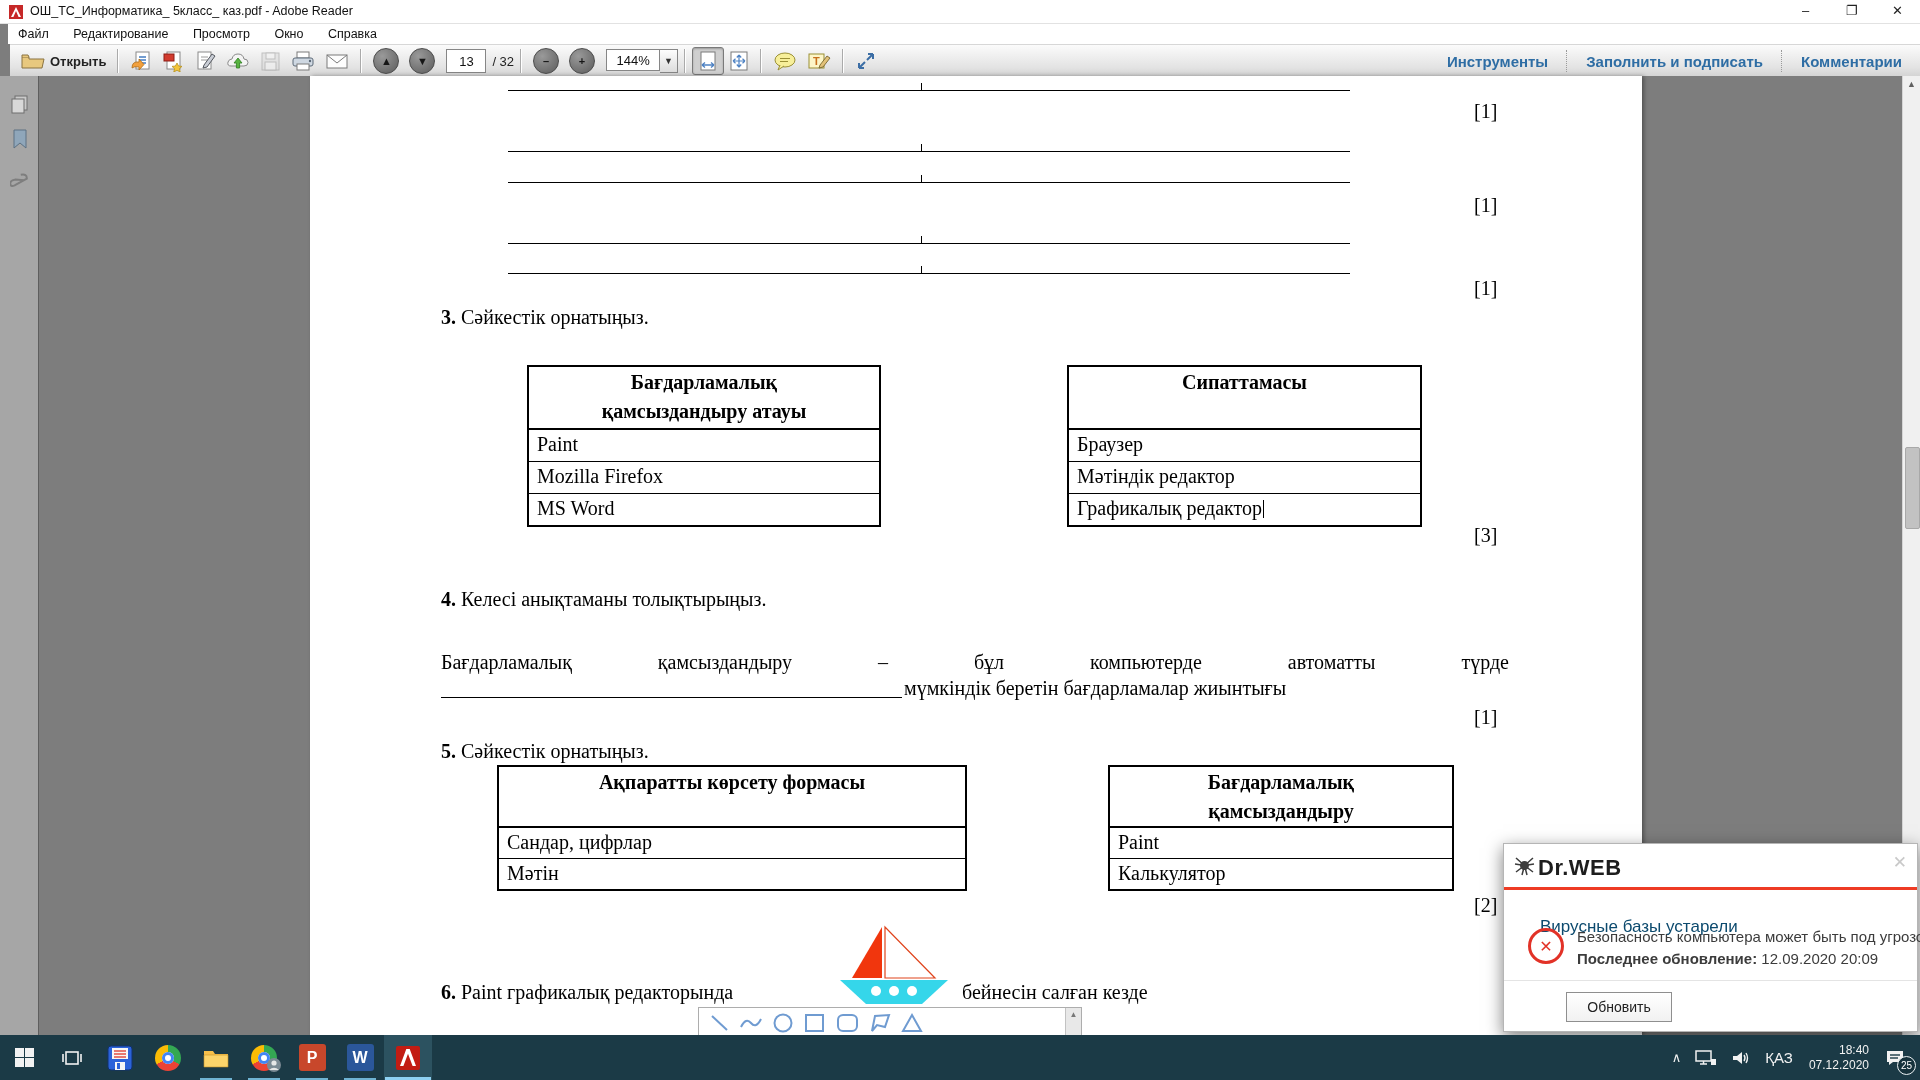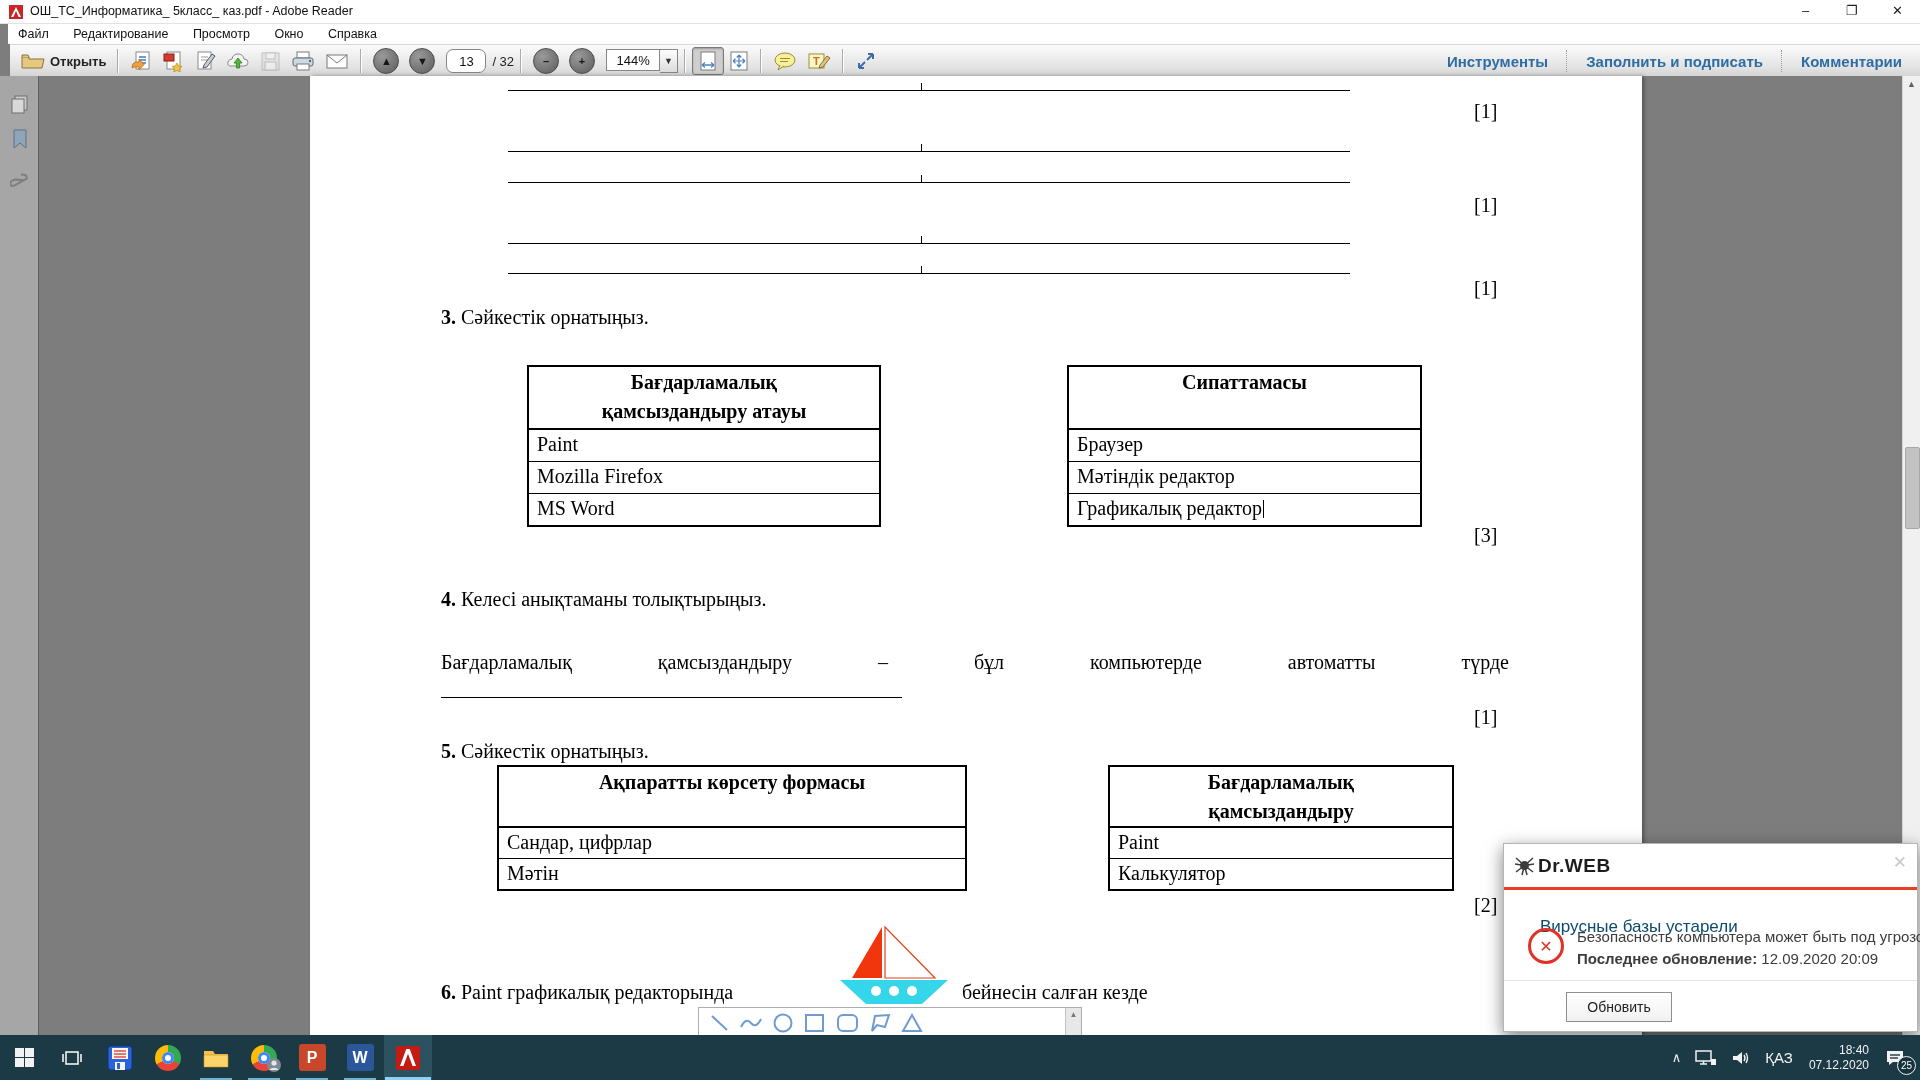--- a/index.html
+++ b/index.html
@@ -56,21 +56,21 @@
   .shx{stroke:#6f9bd1;fill:none;stroke-width:2;}
   #sh-scroll{position:absolute;right:0;top:0;width:15px;height:30px;background:#e8e8e8;border-left:1px solid #c2c2c2;
              display:flex;align-items:flex-start;justify-content:center;font-size:8px;color:#777;padding-top:2px;}
   
   #scrollbar{position:absolute;right:0;top:0;width:17px;height:959px;background:#f0f0f0;border-left:1px solid #d5d5d5;}
   .sb-arrow{position:absolute;left:0;width:17px;height:17px;color:#606060;font-size:9px;text-align:center;line-height:17px;}
   #sb-thumb{position:absolute;left:2px;top:371px;width:13px;height:80px;background:#c2c2c2;border:1px solid #a8a8a8;border-radius:2px;}
   
   #drweb{position:absolute;left:1503px;top:843px;width:413px;height:187px;background:#fff;border:1px solid #b5b5b5;
          box-shadow:0 5px 16px rgba(0,0,0,.5);font-family:"Liberation Sans","DejaVu Sans",sans-serif;}
-  #dw-brand{position:absolute;left:34px;top:11px;font-size:19px;font-weight:bold;color:#1d1d1d;letter-spacing:.5px;}
+  #dw-brand{position:absolute;left:34px;top:11px;font-size:22px;font-weight:bold;color:#1d1d1d;letter-spacing:.5px;}
   #dw-close{position:absolute;right:10px;top:8px;color:#c9c9c9;font-size:17px;}
   #dw-line{position:absolute;left:0;top:43px;width:100%;height:3px;background:#ee3b24;}
   #dw-title{position:absolute;left:36px;top:73px;font-size:17px;color:#0c4a6e;}
   #dw-ico{position:absolute;left:24px;top:84px;width:30px;height:30px;border:3px solid #e23227;border-radius:50%;
           display:flex;align-items:center;justify-content:center;color:#e23227;font-size:16px;font-weight:bold;}
   .dw-t{position:absolute;left:73px;font-size:15px;color:#3c3c3c;white-space:nowrap;}
   #dw-div{position:absolute;left:0;top:136px;width:100%;height:1px;background:#e4e4e4;}
   #dw-btn{position:absolute;left:62px;top:148px;width:104px;height:28px;background:linear-gradient(#fff,#f1f1f1);
           border:1px solid #8f8f8f;display:flex;align-items:center;justify-content:center;font-size:14px;color:#222;}
   
@@ -183,21 +183,21 @@
     <div class="tbtn">
       <div class="circ">
           <span class="g">▲</span>
         </div>
     </div>
     <div class="tbtn">
       <div class="circ">
           <span class="g">▼</span>
         </div>
     </div>
-    <input class="pagebox" style="margin-left: 6px; border-radius: 7px;" value="13">
+    <input class="pagebox" style="margin-left: 6px;" value="13">
     <span class="slash">/ 32</span>
     <div class="tb-sep"></div>
 
     <div class="tbtn">
       <div class="circ">
           <span class="g">–</span>
         </div>
     </div>
     <div class="tbtn">
       <div class="circ">
@@ -326,20 +326,21 @@
     <div id="jline">
       <span>Бағдарламалық</span>
         <span>қамсыздандыру</span>
       <span>–</span>
         <span>бұл</span>
       <span>компьютерде</span>
         <span>автоматты</span>
       <span>түрде</span>
     </div>
     <div id="uline"></div>
+    <div class="abs" style="left:594px;top:601px;white-space:nowrap">мүмкіндік беретін бағдарламалар жиынтығы</div>
     <div class="mark" style="top:630px">[1]</div>
 
     <div class="extitle" style="top:664px">
       <span class="exnum">5.</span>
       <span>Сәйкестік орнатыңыз.</span>
     </div>
     <div class="mtable" style="left:187px;top:689px;width:466px">
       <div class="th" style="height:58px">
         <div>Ақпаратты көрсету формасы</div>
       </div>

